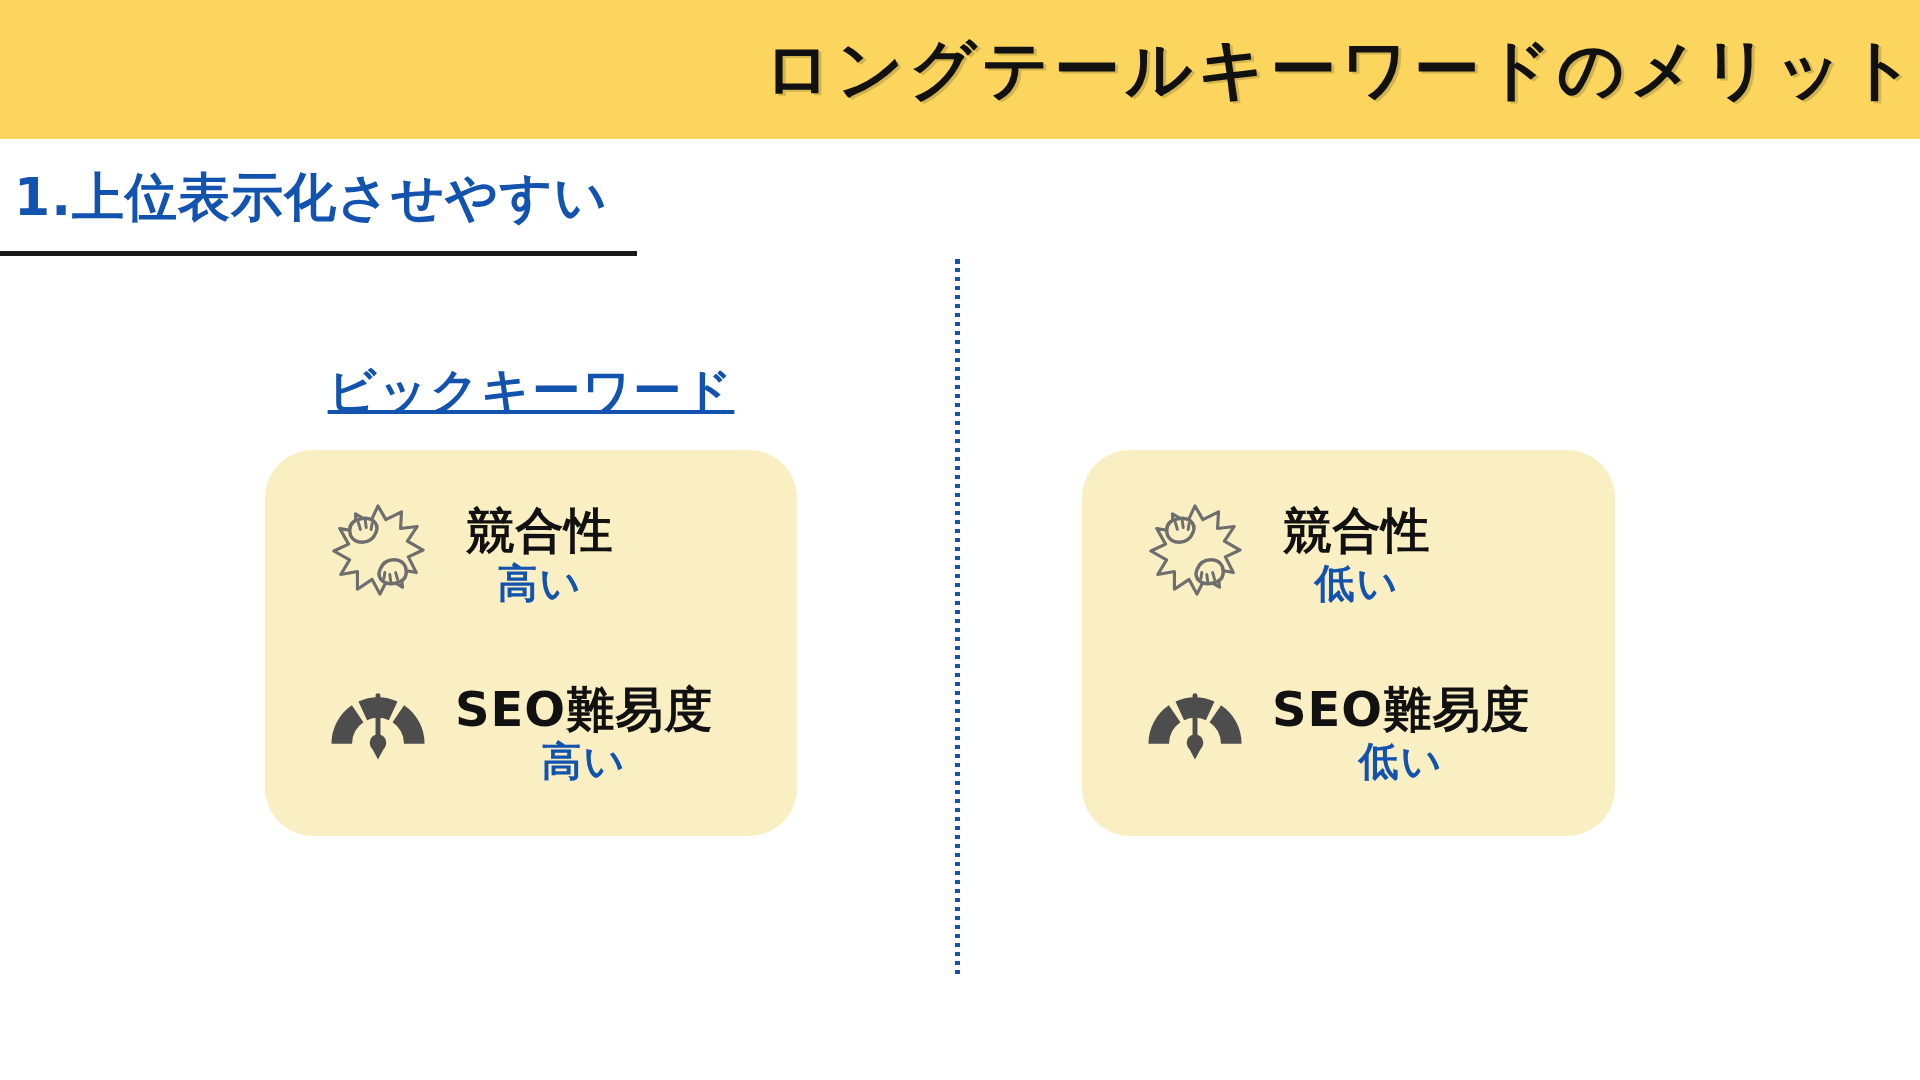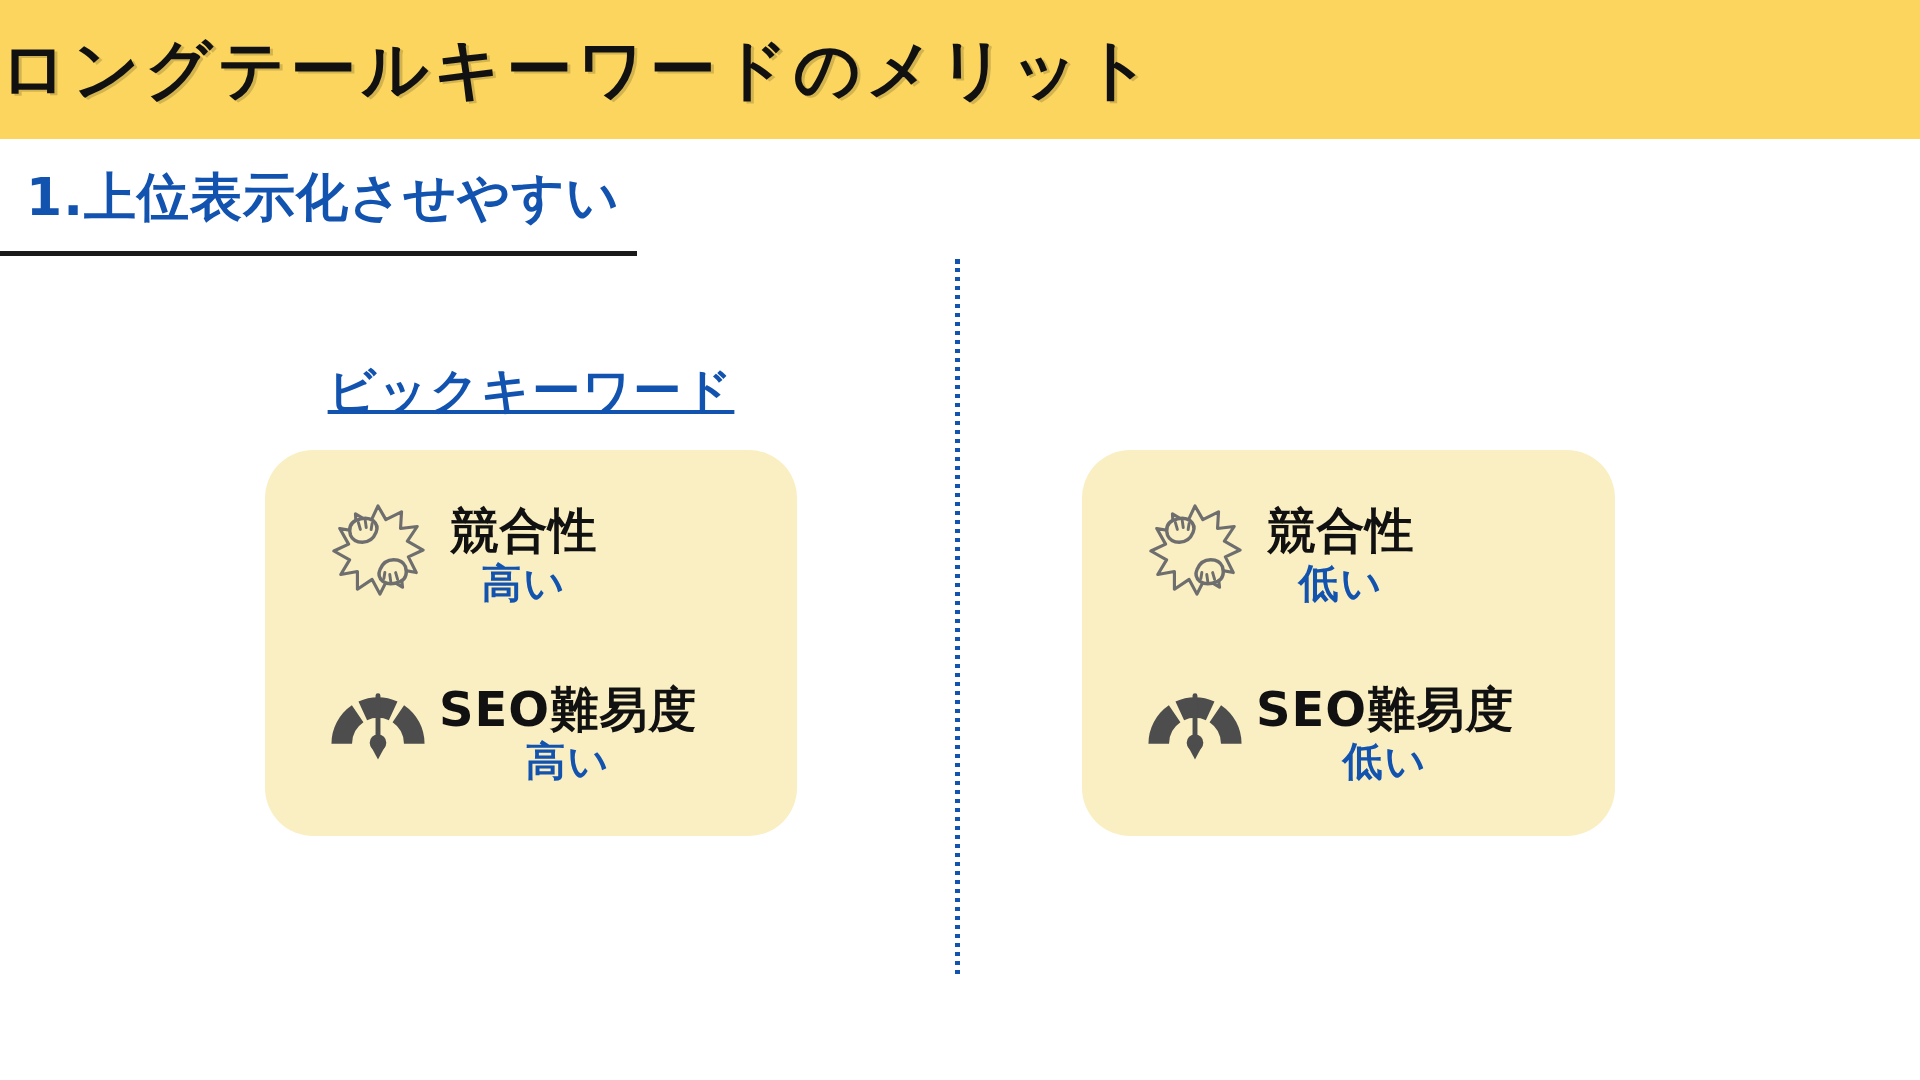--- a/index.html
+++ b/index.html
@@ -4,30 +4,30 @@
 <style>
   html,body{margin:0;padding:0;background:#ffffff;}
   .stage{
     position:relative;width:1920px;height:1080px;background:#ffffff;overflow:hidden;
     font-family:"DejaVu Sans","Liberation Sans",sans-serif;
   }
   
   .banner{
     position:absolute;left:0;top:0;width:1920px;height:139px;
     background:var(--banner-yellow,#FBD55E);
-    display:flex;align-items:center;justify-content:flex-start;
+    display:flex;align-items:center;justify-content:flex-end;
   }
   .slide-title{
     font-size:66px;font-weight:800;color:var(--title-black,#111);
     letter-spacing:5px;margin:0;white-space:nowrap;
     text-shadow:3px 2px 0 rgba(90,80,30,0.25);
   }
   
   .section-heading{
-    position:absolute;left:26px;top:163px;
+    position:absolute;left:14px;top:163px;
     font-size:52px;font-weight:800;color:var(--accent-blue,#1353B0);
     letter-spacing:1px;white-space:nowrap;
   }
   .heading-underline{
     position:absolute;left:0;top:251px;width:637px;height:5px;
     background:var(--underline-black,#1A1A1A);
   }
   
   .divider{
     position:absolute;left:955px;top:259px;width:5px;height:716px;
@@ -43,21 +43,21 @@
   .column-heading.left{left:265px;top:354px;width:532px;text-decoration:underline;}
   .column-heading.right{left:1082px;top:296px;width:533px;}
   .column-heading span{display:block;}
   .card{
     position:absolute;top:450px;width:532px;height:386px;
     background:var(--card-yellow,#FAEFC2);border-radius:48px;
     box-sizing:border-box;padding:52px 20px 0 64px;
   }
   .card.left{left:265px;}
   .card.right{left:1082px;width:533px;}
-  .feature{display:flex;align-items:flex-start;gap:12px;margin-bottom:74px;}
+  .feature{display:flex;align-items:flex-start;gap:28px;margin-bottom:74px;}
   .feature .icon{flex:0 0 auto;width:98px;height:98px;}
   .feature .icon svg{width:98px;height:98px;display:block;}
   .feature .txt{display:inline-block;text-align:center;min-width:170px;}
   .feature .label{
     display:block;color:var(--title-black,#111);font-size:48px;font-weight:800;
     line-height:1.18;letter-spacing:1px;white-space:nowrap;
   }
   .feature .value{
     display:block;color:var(--accent-blue,#1353B0);font-size:40px;font-weight:800;
     line-height:1.2;margin-top:0;letter-spacing:2px;

